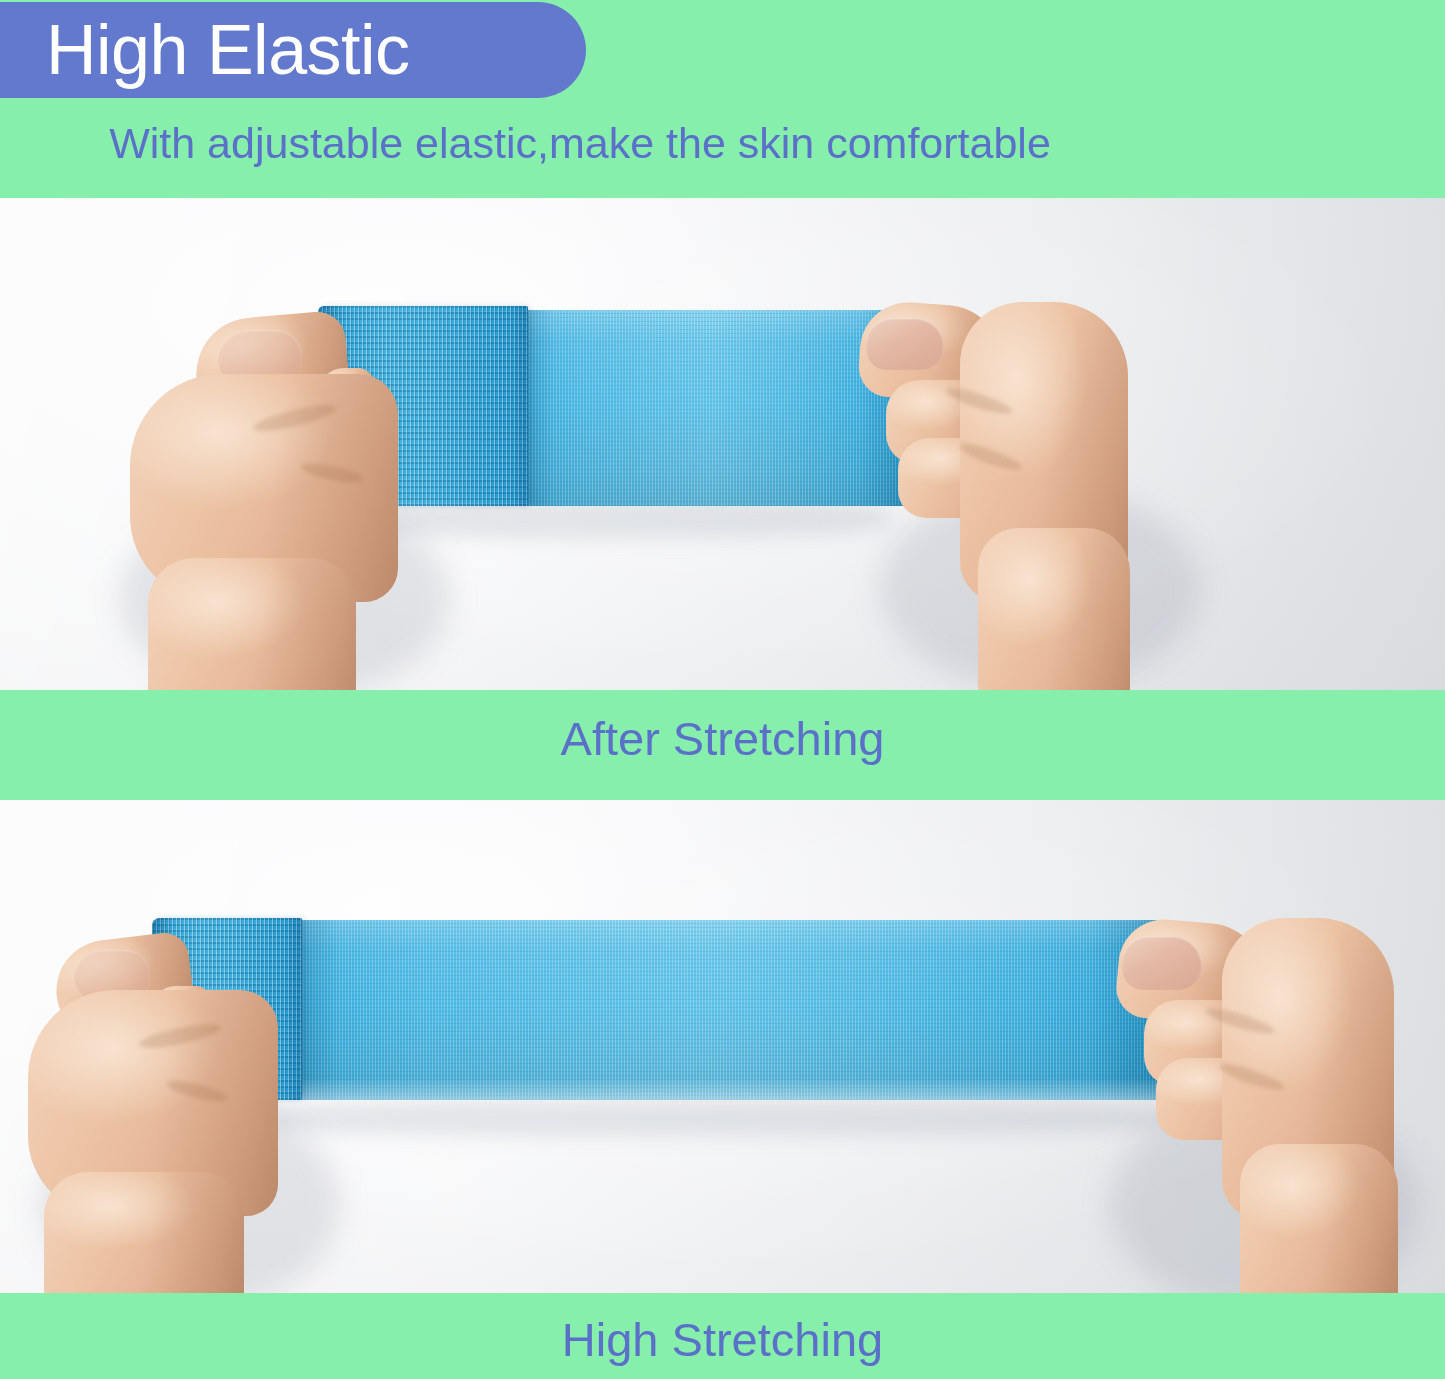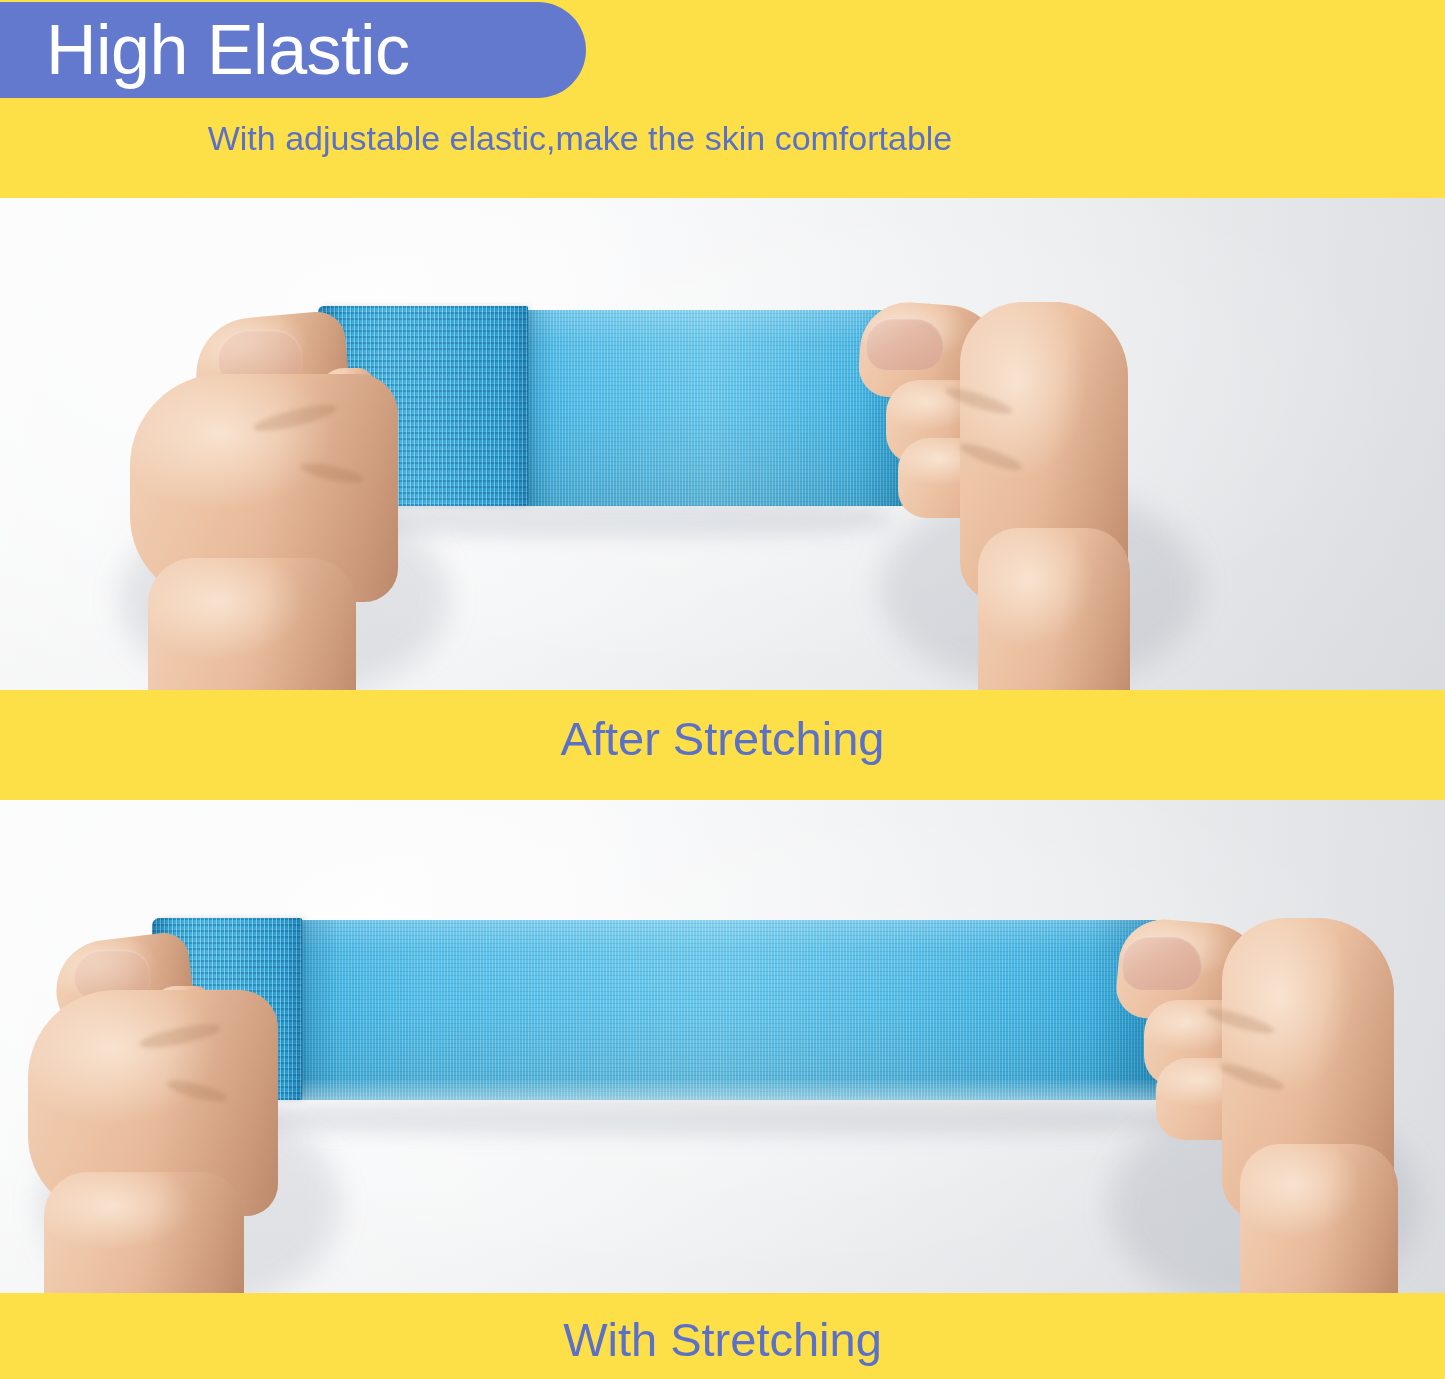--- a/index.html
+++ b/index.html
@@ -10,21 +10,21 @@
     height: 1379px;
     background: #ffffff;
     font-family: "Liberation Sans", sans-serif;
     overflow: hidden;
   }
 
   .page {
     position: relative;
     width: 1445px;
     height: 1379px;
-    background: #fde047;
+    background: #86efac;
   }
 
   
   .badge {
     position: absolute;
     left: 0;
     top: 2px;
     width: 586px;
     height: 96px;
     background: #6379cd;
@@ -42,21 +42,21 @@
     white-space: nowrap;
   }
 
   .subtitle {
     position: absolute;
     left: 0;
     top: 120px;
     width: 1160px;
     text-align: center;
     color: #5b70c8;
-    font-size: 34px;
+    font-size: 43px;
     line-height: 1.1;
     font-weight: 400;
     white-space: nowrap;
   }
 
   
   .panel {
     position: absolute;
     left: 0;
     width: 1445px;
@@ -393,15 +393,15 @@
       <div class="palm" style="left:1240px; top:344px; width:158px; height:158px;
                   border-radius:40px 44px 8px 8px;">
         <div class="skin-hi"></div>
           <div class="skin-sh"></div>
       </div>
       <div class="crease" style="left:1204px; top:214px; width:72px; height:14px; transform:rotate(17deg);"></div>
       <div class="crease" style="left:1218px; top:270px; width:68px; height:14px; transform:rotate(19deg);"></div>
     </div>
   </div>
 
-  <div class="caption" id="caption-after">With Stretching</div>
+  <div class="caption" id="caption-after">High Stretching</div>
 
 </div>
 
 </body></html>

